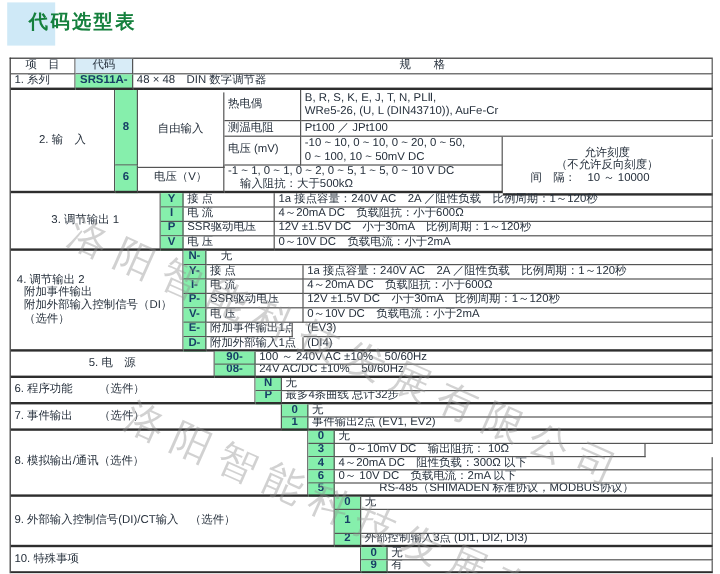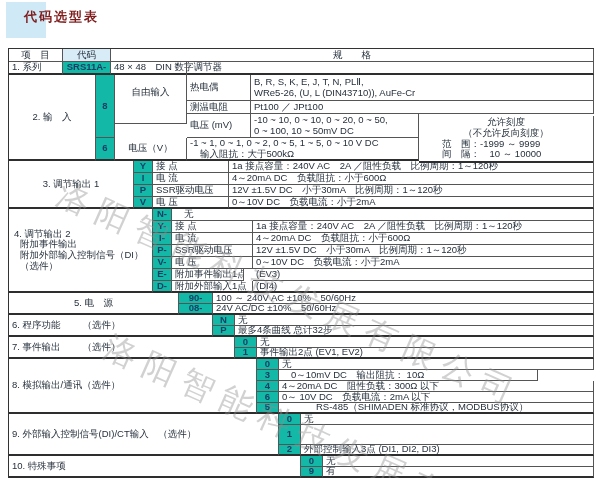--- a/index.html
+++ b/index.html
@@ -1,29 +1,29 @@
 <!DOCTYPE html>
 <html><head>
 <meta charset="utf-8">
 <style>
   html,body{margin:0;padding:0;background:#ffffff;}
   #page{position:relative;width:600px;height:478px;background:#ffffff;overflow:hidden;
         font-family:"Liberation Sans","DejaVu Sans",sans-serif;}
   
   #title-square{position:absolute;left:6px;top:2px;width:40px;height:36px;background:#cfe9f7;}
-  #page-title{position:absolute;left:24px;top:8px;font-size:13px;font-weight:bold;
-              color:#7f1d1d;letter-spacing:2px;}
+  #page-title{position:absolute;left:24px;top:8px;font-size:16px;font-weight:bold;
+              color:#15803d;letter-spacing:2px;}
   
   #tbl{position:absolute;left:8px;top:48px;width:585px;height:430px;
        border-top:1.5px solid #333;border-left:1.5px solid #333;}
   .c{position:absolute;box-sizing:border-box;border-right:1px solid #555;border-bottom:1px solid #555;
      font-size:9.5px;line-height:1.12;color:#26303c;display:flex;align-items:center;
      padding:0 3px;white-space:nowrap;overflow:hidden;background:transparent;}
   .ctr{justify-content:center;}
-  .code{justify-content:center;background:#14b8a6;color:#173f66;font-weight:bold;}
+  .code{justify-content:center;background:#86efac;color:#173f66;font-weight:bold;}
   .col{flex-direction:column;align-items:flex-start;justify-content:center;}
   .colc{flex-direction:column;align-items:center;justify-content:center;}
   .tb{border-bottom:2px solid #2e2e2e;}
   .hdr{background:#d8ecf7;}
   .ind{padding-left:12px;}
   .gap{display:inline-block;width:22px;}
   
   .wm{position:absolute;color:#8f8f8f;opacity:.40;font-size:33px;letter-spacing:9px;
       white-space:nowrap;transform:rotate(24deg);transform-origin:0 0;
       pointer-events:none;z-index:6;}
@@ -41,41 +41,40 @@
     <div class="c ctr" style="left:0;top:0;width:54px;height:13px;">项　目</div>
     <div class="c ctr hdr" style="left:54px;top:0;width:48px;height:13px;">代码</div>
     <div class="c ctr" style="left:102px;top:0;width:483px;height:13px;">规　　格</div>
 
     <div class="c tb" style="left:0;top:13px;width:54px;height:13px;">1. 系列</div>
     <div class="c code tb" style="left:54px;top:13px;width:48px;height:13px;">SRS11A-</div>
     <div class="c tb" style="left:102px;top:13px;width:483px;height:13px;">48 × 48　DIN 数字调节器</div>
 
     <div class="c ctr tb" style="left:0;top:26px;width:87px;height:86px;">2. 输　入</div>
     <div class="c code" style="left:87px;top:26px;width:19px;height:63px;">8</div>
-    <div class="c ctr" style="left:106px;top:12px;width:72px;height:63px;">自由输入</div>
+    <div class="c ctr" style="left:106px;top:28px;width:72px;height:63px;">自由输入</div>
 
     <div class="c" style="left:178px;top:26px;width:64px;height:26px;">热电偶</div>
     <div class="c col" style="left:242px;top:26px;width:343px;height:26px;">
       <div>B, R, S, K, E, J, T, N, PLⅡ,</div>
       <div>WRe5-26, (U, L (DIN43710)), AuFe-Cr</div>
     </div>
 
     <div class="c" style="left:178px;top:52px;width:64px;height:13px;">测温电阻</div>
     <div class="c" style="left:242px;top:52px;width:343px;height:13px;">Pt100 ／ JPt100</div>
 
     <div class="c" style="left:178px;top:65px;width:64px;height:24px;">电压 (mV)</div>
     <div class="c col" style="left:242px;top:65px;width:168px;height:24px;">
       <div>-10 ~ 10,  0 ~ 10,  0 ~ 20,  0 ~ 50,</div>
       <div>0 ~ 100,  10 ~ 50mV DC</div>
     </div>
 
     <div class="c colc tb" style="left:410px;top:67px;width:175px;height:47px;">
       <div>允许刻度</div>
       <div>（不允许反向刻度）</div>
-      <div style="align-self:flex-start;padding-left:20px;">范　围：-1999 ～  9999</div>
       <div style="align-self:flex-start;padding-left:20px;">间　隔：　10 ～ 10000</div>
     </div>
 
     <div class="c code tb" style="left:87px;top:89px;width:19px;height:23px;">6</div>
     <div class="c ctr tb" style="left:106px;top:89px;width:72px;height:23px;">电压（V）</div>
     <div class="c col tb" style="left:178px;top:89px;width:232px;height:23px;">
       <div>-1 ~ 1,  0 ~ 1,  0 ~ 2,  0 ~ 5,  1 ~ 5,  0 ~ 10 V DC</div>
       <div style="padding-left:10px;text-align:right;">输入阻抗：大于500kΩ</div>
     </div>
 

